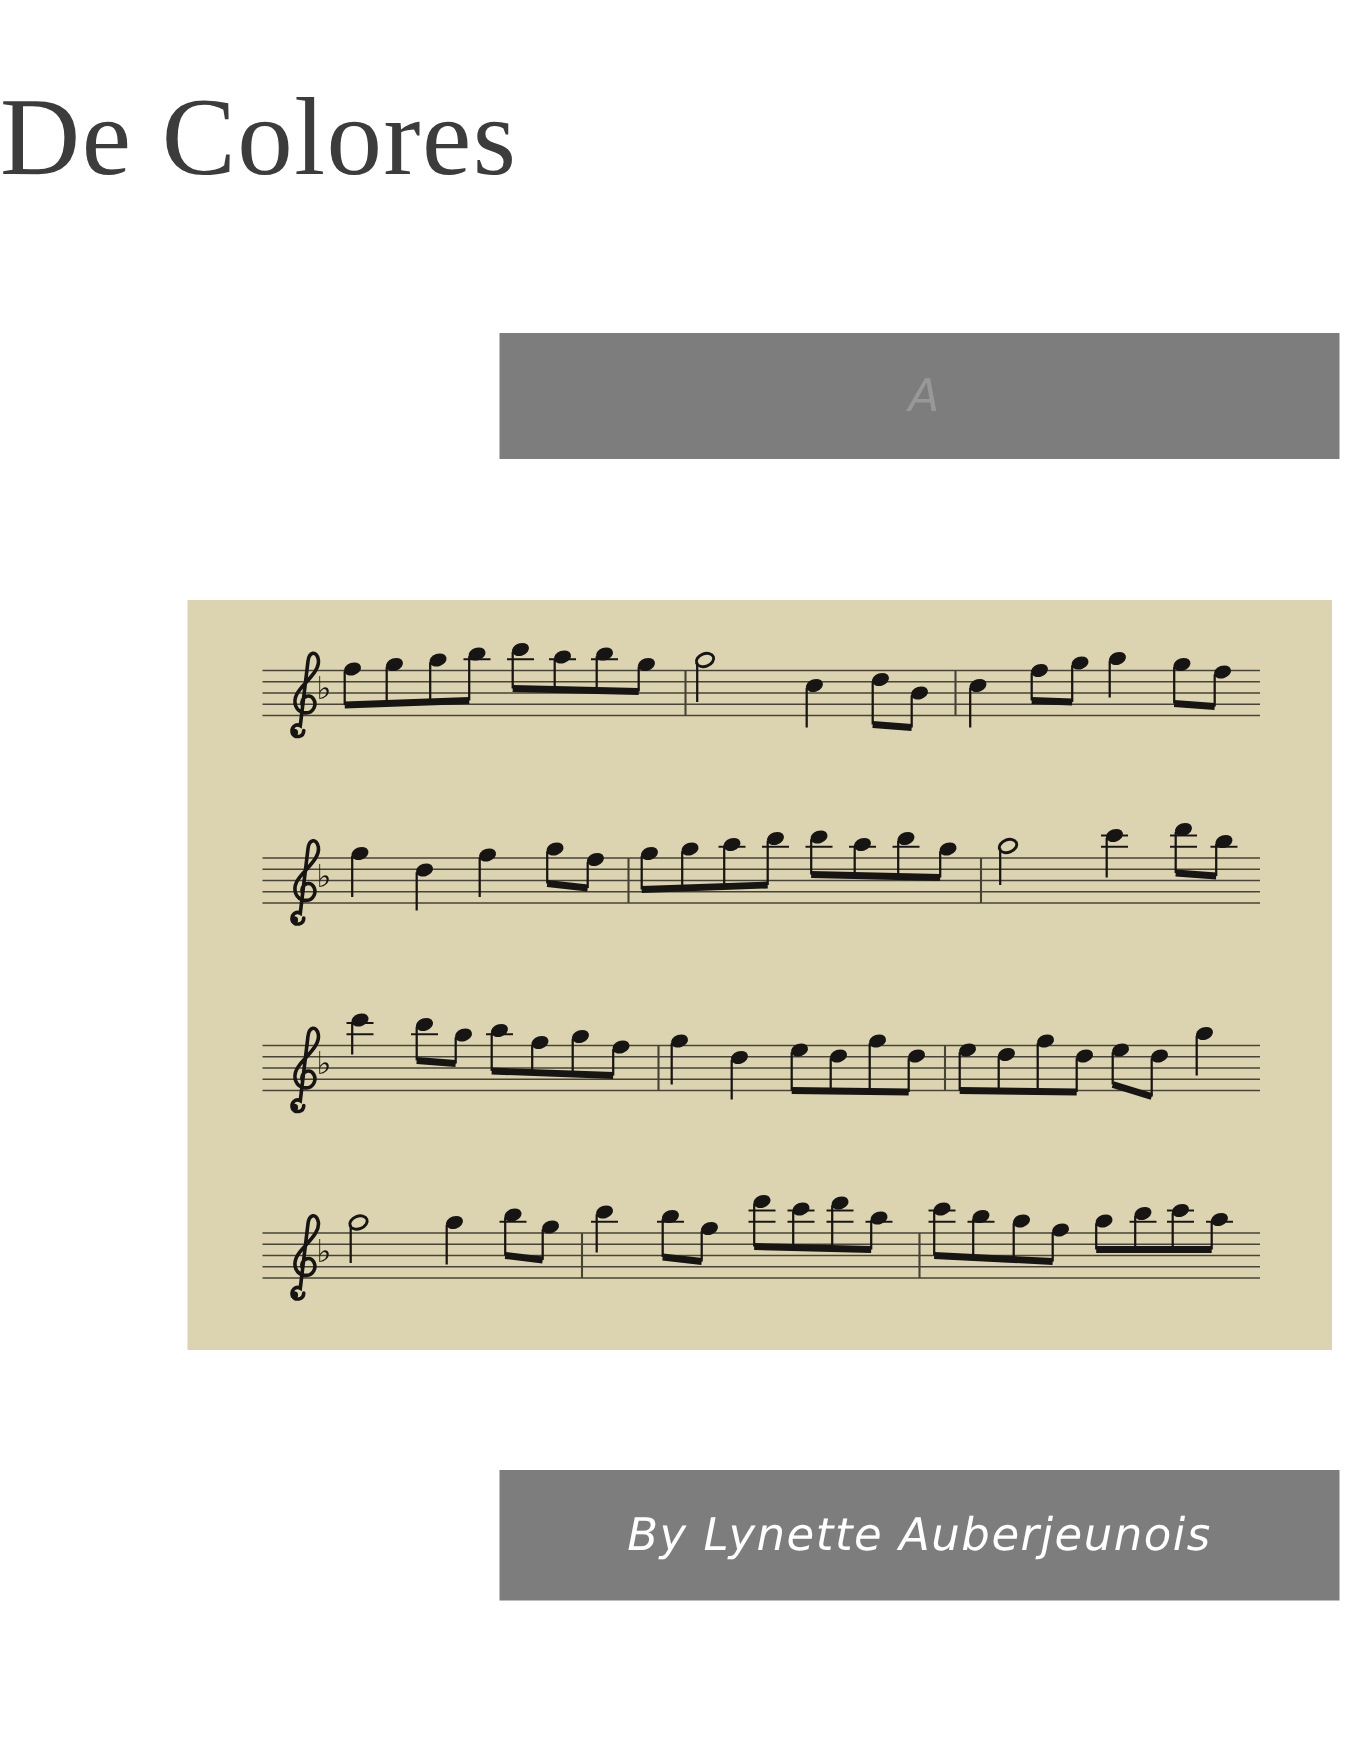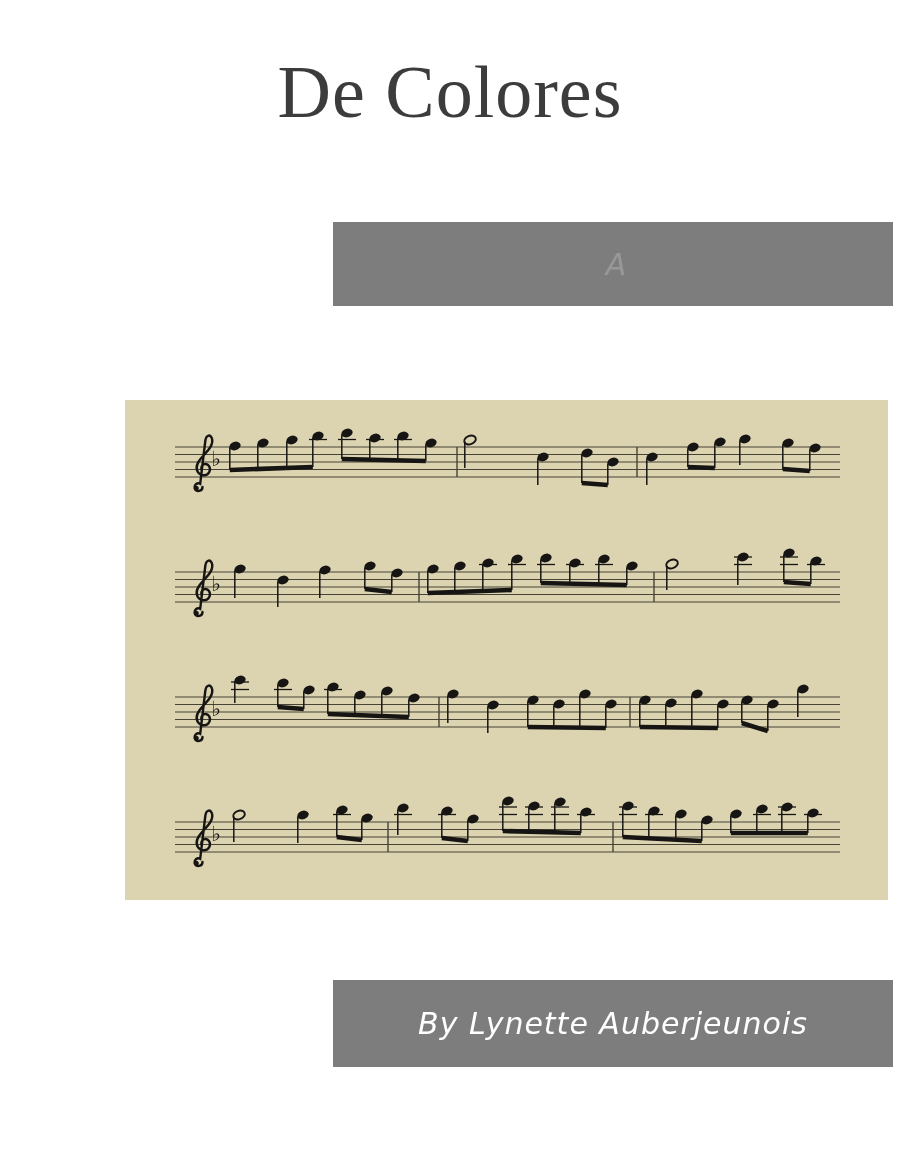--- a/index.html
+++ b/index.html
@@ -1,21 +1,21 @@
 <!DOCTYPE html>
 <html><head>
 <meta charset="utf-8">
 <style>
   html,body{margin:0;padding:0}
   body{
     width:900px;height:1164px;position:relative;overflow:hidden;
     background:#ffffff;font-family:"Liberation Sans",sans-serif;
   }
   .title{
-    position:absolute;top:52px;left:0;width:900px;text-align:center;
+    position:absolute;top:52px;left:0;width:900px;text-align:left;
     font-family:"Liberation Serif",serif;font-size:74px;line-height:1.1;
     color:#3d3c3c;letter-spacing:1px;white-space:nowrap;
   }
   .banner{
     position:absolute;left:333px;width:560px;background:#7d7d7d;
     display:flex;align-items:center;justify-content:center;
     font-family:"DejaVu Sans",sans-serif;font-style:italic;
     font-size:30px;color:#ffffff;letter-spacing:1px;white-space:nowrap;
   }
   .banner.top{top:222px;height:84px}

